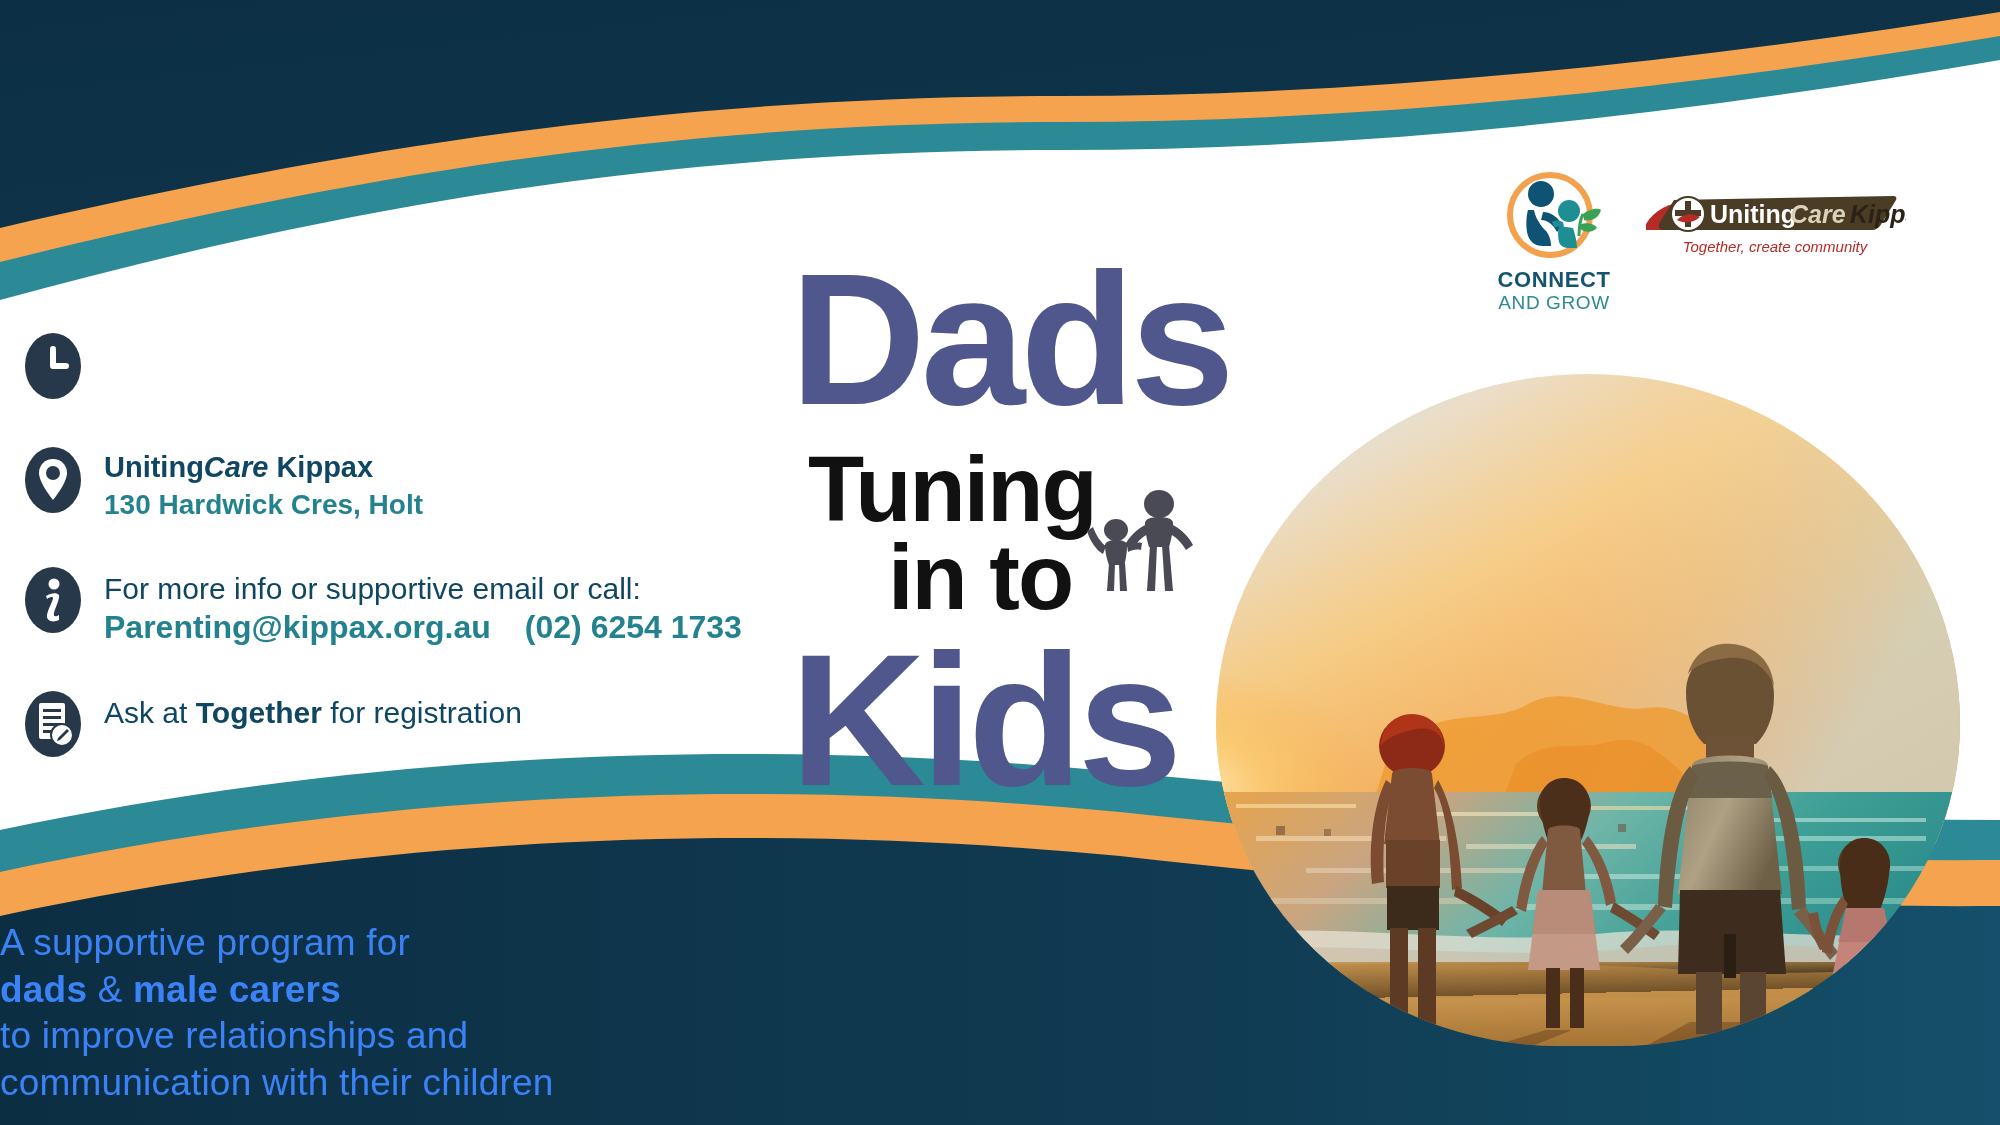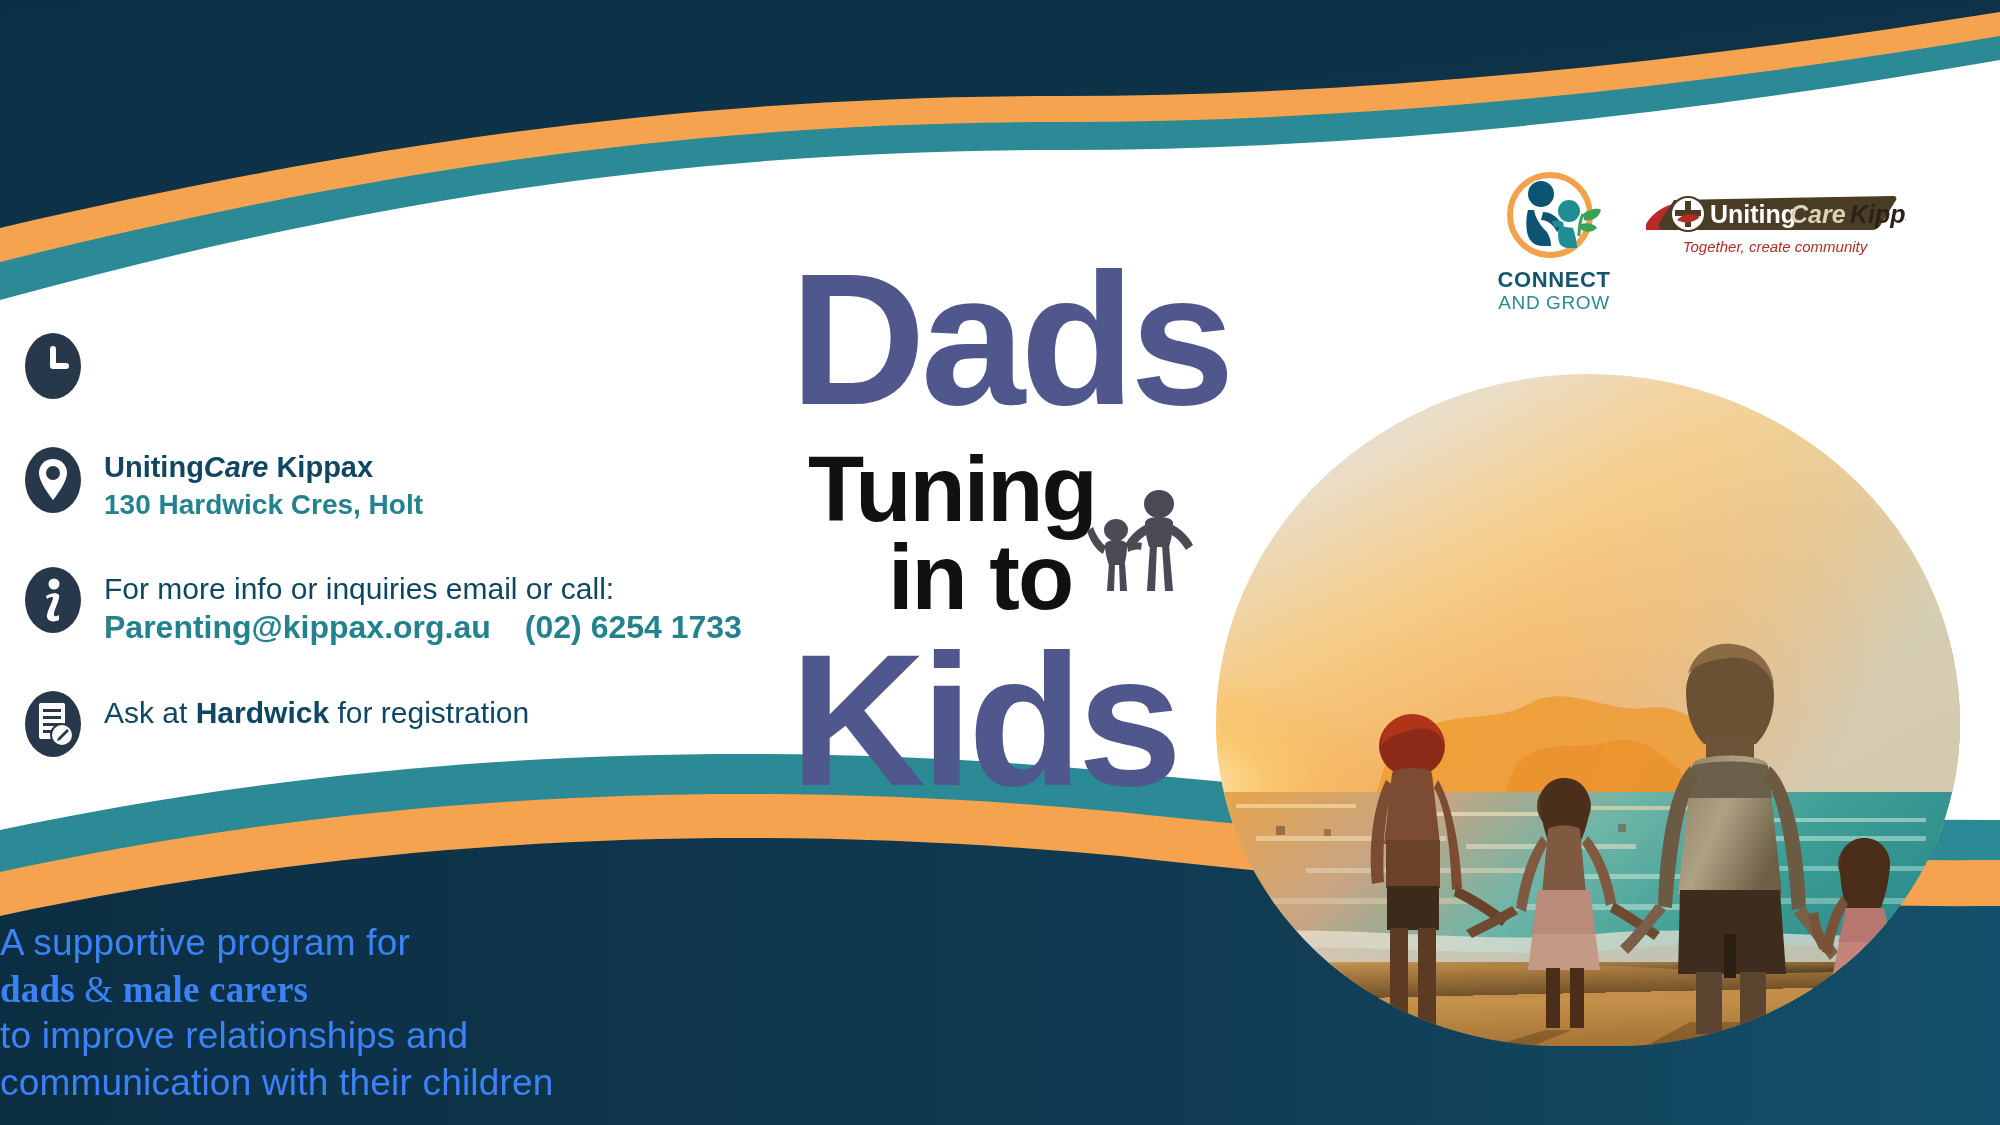--- a/index.html
+++ b/index.html
@@ -85,21 +85,21 @@
   .contact-line { margin-top:2px; white-space:nowrap; }
   .contact-line span { font-size:32px; font-weight:bold; color:#23828E; }
   .contact-gap { display:inline-block; width:34px; }
 
   
   #tagline {
     position:absolute; left:0px; top:920px; width:760px;
     text-align:left; z-index:6; color:#3b82f6;
   }
   .tag-ln { font-size:37px; line-height:1.26; letter-spacing:.2px; }
-  .tag-ln.bold { font-weight:bold;font-family:Liberation Serif, serif; }
+  .tag-ln.bold { font-weight:bold; }
 </style>
 </head>
 <body>
 
 <div id="poster">
 
   <div class="bg-layer">
     <svg viewBox="0 0 2000 1125" preserveAspectRatio="none">
       <defs>
         <linearGradient id="navyGradTop" x1="0" y1="0" x2="1" y2="1">
@@ -414,41 +414,41 @@
     <div class="info-row">
       <div class="info-icon">
         <svg width="58" height="68" viewBox="0 0 58 68">
           <ellipse cx="29" cy="34" rx="28" ry="33" fill="#27384A"></ellipse>
           <circle cx="30" cy="18" r="5.5" fill="#ffffff"></circle>
           <path d="M22,30 C26,27 33,26 35,29 C36,33 31,42 30,47 C29,51 32,51 35,49
                    L35,54 C29,57 22,55 23,49 C24,43 29,35 29,32 C29,30 25,31 23,33 Z" fill="#ffffff"></path>
         </svg>
       </div>
       <div class="info-text">
-        <div class="ln-plain">For more info or inquiries email or call:</div>
+        <div class="ln-plain">For more info or supportive email or call:</div>
         <div class="contact-line"><span>Parenting@kippax.org.au</span><span class="contact-gap"></span><span>(02) 6254 1733</span></div>
       </div>
     </div>
 
     <div class="info-row">
       <div class="info-icon">
         <svg width="58" height="68" viewBox="0 0 58 68">
           <ellipse cx="29" cy="34" rx="28" ry="33" fill="#27384A"></ellipse>
           <rect x="15" y="13" width="26" height="36" rx="2" fill="#ffffff"></rect>
           <rect x="19" y="19" width="18" height="3" fill="#27384A"></rect>
           <rect x="19" y="26" width="18" height="3" fill="#27384A"></rect>
           <rect x="19" y="33" width="18" height="3" fill="#27384A"></rect>
           <rect x="19" y="40" width="11" height="3" fill="#27384A"></rect>
           <circle cx="38" cy="45" r="11" fill="#ffffff"></circle>
           <circle cx="38" cy="45" r="11" fill="none" stroke="#27384A" stroke-width="2"></circle>
           <path d="M43,39 L45,41 L36,50 L33,51 L34,48 Z" fill="#27384A"></path>
         </svg>
       </div>
       <div class="info-text">
-        <div class="ln-plain"><span>Ask at </span><b>Hardwick</b><span> for registration</span></div>
+        <div class="ln-plain"><span>Ask at </span><b>Together</b><span> for registration</span></div>
       </div>
     </div>
 
   </div>
 
   <div id="tagline">
     <div class="tag-ln">A supportive program for</div>
     <div class="tag-ln bold"><span>dads</span><span style="font-weight:normal"> &amp; </span><span>male carers</span></div>
     <div class="tag-ln">to improve relationships and</div>
     <div class="tag-ln">communication with their children</div>

